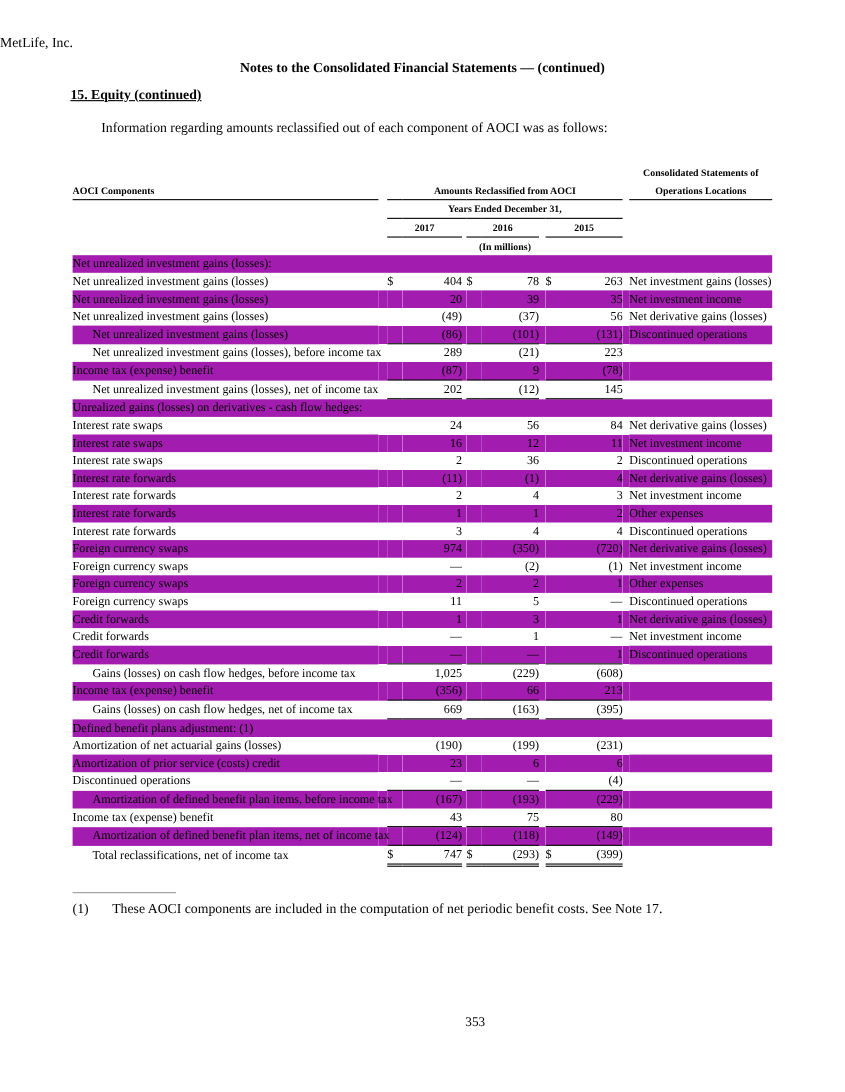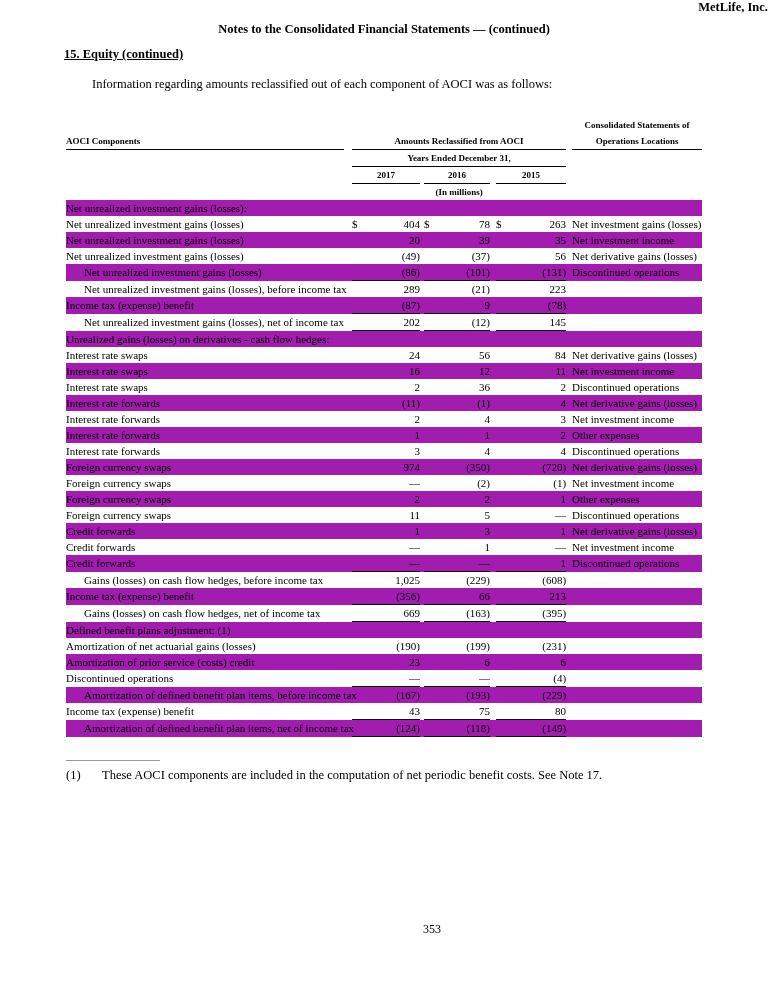--- a/index.html
+++ b/index.html
@@ -1,18 +1,18 @@
 <!DOCTYPE html>
 <html><head>
 <meta charset="utf-8">
 <style>
   html,body{margin:0;padding:0;background:#fff;}
   .page{position:relative;width:768px;height:993px;background:#ffffff;
         font-family:"Liberation Serif","DejaVu Serif",serif;color:#000;overflow:hidden;}
-  .title{text-align:right;font-weight:bold;font-size:12.5px;line-height:14px;}
+  .title{padding-top:32px;text-align:left;font-weight:normal;font-size:12.5px;line-height:14px;}
   .subtitle{margin-top:8px;text-align:center;font-weight:bold;font-size:12.5px;line-height:14px;}
   .heading{margin:11px 66px 0 64px;font-weight:bold;font-size:12.5px;line-height:14px;text-decoration:underline;}
   .intro{margin:16px 66px 0 66px;font-size:12.5px;line-height:15px;text-indent:26px;}
 
   table.aoci{border-collapse:collapse;table-layout:fixed;width:636px;margin:25px 0 0 66px;
              font-size:11px;}
   table.aoci td{padding:0;height:16px;line-height:16px;white-space:nowrap;overflow:hidden;
                 vertical-align:middle;}
   
   thead td{font-weight:bold;font-size:9px;line-height:11px;}
@@ -522,20 +522,34 @@
           <td class="num rule">(124)</td>
           <td></td>
           <td class="sym rule"></td>
           <td class="num rule">(118)</td>
           <td></td>
           <td class="sym rule"></td>
           <td class="num rule">(149)</td>
           <td></td>
           <td class="loc"></td>
         </tr>
+        <tr>
+          <td class="lbl indent">Total reclassifications, net of income tax</td>
+          <td></td>
+          <td class="sym dbl">$</td>
+          <td class="num dbl">747</td>
+          <td></td>
+          <td class="sym dbl">$</td>
+          <td class="num dbl">(293)</td>
+          <td></td>
+          <td class="sym dbl">$</td>
+          <td class="num dbl">(399)</td>
+          <td></td>
+          <td class="loc"></td>
+        </tr>
       </tbody>
   </table>
 
   <div class="footnote-rule"></div>
   <div class="footnote">
     <span class="fn-marker">(1)</span>
     <span class="fn-text">These AOCI components are included in the computation of net periodic benefit costs. See Note 17.</span>
   </div>
 
   <div class="pageno">353</div>

